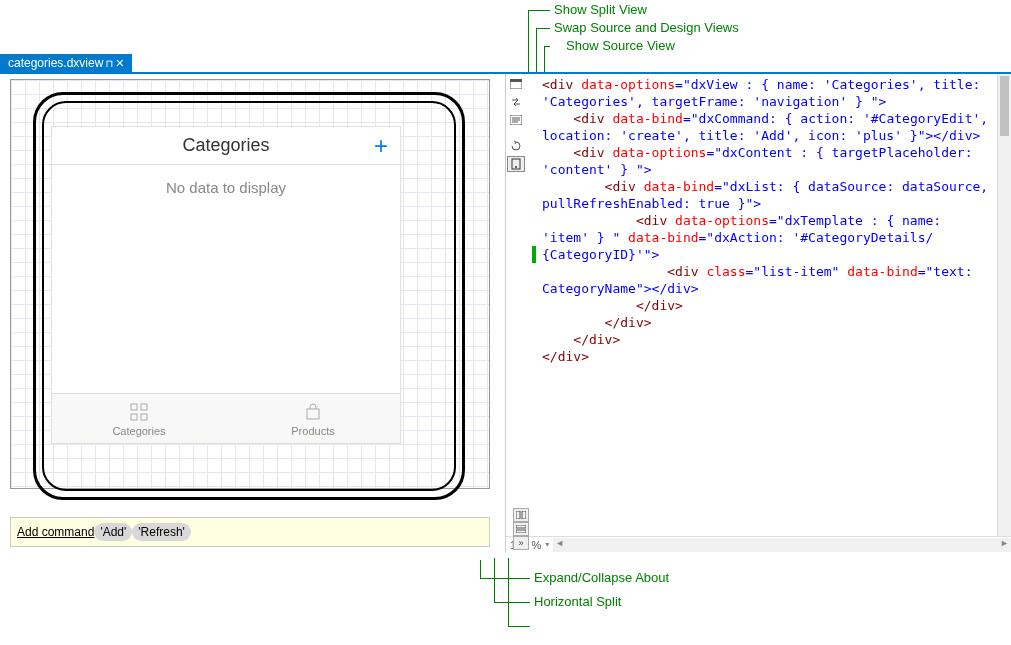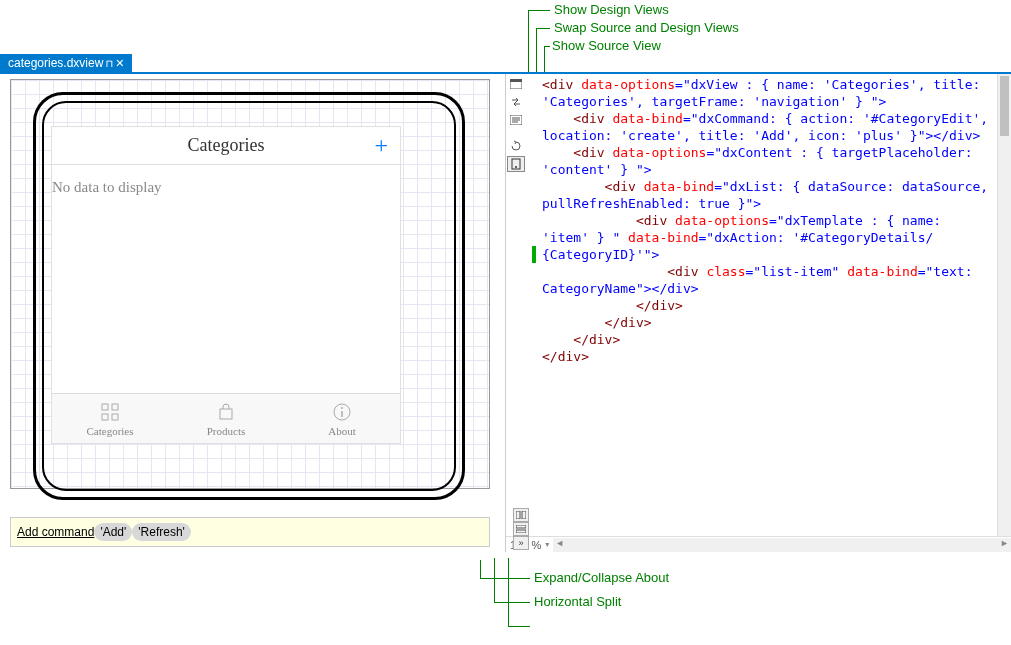--- a/index.html
+++ b/index.html
@@ -13,28 +13,28 @@
 .tab { background: #007ACC; color: #fff; padding: 2px 8px; display: flex; align-items: center; gap: 2px; font-size: 12px; }
 .tab .pin { font-size: 10px; cursor: pointer; }
 .tab .close { font-size: 11px; cursor: pointer; }
 
 
 .editor-area { position: absolute; top: 72px; left: 0; width: 1011px; height: 480px; display: flex; border-top: 2px solid #007ACC; }
 .left-pane { width: 505px; height: 100%; position: relative; background: #fff; }
 .right-pane { flex: 1; height: 100%; position: relative; background: #fff; border-left: 1px solid #ccc; }
 
 
-.design-surface { position: absolute; top: 5px; left: 10px; width: 480px; height: 410px; background-image: linear-gradient(#e6e6f2 1px, transparent 1px), linear-gradient(90deg, #e6e6f2 1px, transparent 1px); background-size: 14px 14px; border: 1px solid #999; font-family: Liberation Serif, serif; }
+.design-surface { position: absolute; top: 5px; left: 10px; width: 480px; height: 410px; background-image: linear-gradient(#e6e6f2 1px, transparent 1px), linear-gradient(90deg, #e6e6f2 1px, transparent 1px); background-size: 14px 14px; border: 1px solid #999; }
 .device-frame { position: absolute; top: 12px; left: 22px; width: 432px; height: 408px; border: 3px solid #000; border-radius: 30px; background: transparent; }
 .device-inner { position: absolute; top: 6px; left: 6px; right: 6px; bottom: 6px; border: 2px solid #000; border-radius: 24px; overflow: hidden; }
 .app-screen { position: absolute; top: 46px; left: 40px; width: 350px; height: 318px; background: #fff; border: 1px solid #e0e0e0; }
 .app-header { height: 38px; border-bottom: 1px solid #ddd; display: flex; align-items: center; justify-content: center; position: relative; }
 .app-title { font-size: 18px; color: #333; }
 .app-plus { position: absolute; right: 12px; font-size: 24px; color: #007AFF; font-weight: 200; }
-.app-body { height: 228px; padding-top: 14px; text-align: left; color: #888; font-size: 15px; }
+.app-body { height: 228px; padding-top: 14px; text-align: center; color: #888; font-size: 15px; }
 .app-tabs { height: 50px; border-top: 1px solid #ddd; display: flex; background: #f8f8f8; }
 .app-tab { flex: 1; display: flex; flex-direction: column; align-items: center; justify-content: center; gap: 2px; color: #888; font-size: 11px; }
 .app-tab-icon { width: 22px; height: 22px; display: flex; align-items: center; justify-content: center; }
 
 
 .command-bar { position: absolute; bottom: 5px; left: 10px; width: 480px; height: 30px; background: #FFFFE1; border: 1px solid #ccc; display: flex; align-items: center; padding: 0 6px; }
 .command-bar .link { text-decoration: underline; color: #000; cursor: pointer; }
 .command-bar .btn { background: #d8d8d8; padding: 2px 6px; cursor: pointer; border-radius: 9px; }
 
 
@@ -61,23 +61,23 @@
 .zoom { padding: 0 4px; }
 .h-scroll { flex: 1; height: 14px; background: #f0f0f0; margin-left: 4px; position: relative; }
 .h-scroll::before, .h-scroll::after { content: '◄'; position: absolute; left: 2px; top: 0; font-size: 9px; color: #888; }
 .h-scroll::after { content: '►'; left: auto; right: 2px; }
 
 svg { display: block; }
 </style>
 </head>
 <body>
 
-<div class="annotation" style="left:554px; top:2px;">Show Design Views</div>
+<div class="annotation" style="left:554px; top:2px;">Show Split View</div>
 <div class="annotation" style="left:554px; top:20px;">Swap Source and Design Views</div>
-<div class="annotation" style="left:552px; top:38px;">Show Source View</div>
+<div class="annotation" style="left:566px; top:38px;">Show Source View</div>
 <div style="position:absolute; left:528px; top:10px; width:22px; height:70px; border-left:1px solid #008000; border-top:1px solid #008000;"></div>
 <div style="position:absolute; left:536px; top:28px; width:14px; height:66px; border-left:1px solid #008000; border-top:1px solid #008000;"></div>
 <div style="position:absolute; left:544px; top:46px; width:6px; height:66px; border-left:1px solid #008000; border-top:1px solid #008000;"></div>
 
 <div class="annotation" style="left:534px; top:570px;">Expand/Collapse About</div>
 <div class="annotation" style="left:534px; top:594px;">Horizontal Split</div>
 <div class="annotation" style="left:534px; top:648px;">Vertical Split</div>
 <div style="position:absolute; left:480px; top:578px; width:50px; height:1px; border-top:1px solid #008000;"></div>
 <div style="position:absolute; left:480px; top:560px; width:1px; height:18px; border-left:1px solid #008000;"></div>
 <div style="position:absolute; left:494px; top:602px; width:36px; height:1px; border-top:1px solid #008000;"></div>
@@ -121,30 +121,20 @@
             <span>Categories</span>
           </div>
           <div class="app-tab">
             <div class="app-tab-icon">
               <svg width="18" height="18" viewBox="0 0 18 18">
                   <rect x="3" y="6" width="12" height="10" fill="none" stroke="#aaa"></rect>
                   <path d="M6 6 V4 a3 3 0 0 1 6 0 V6" fill="none" stroke="#aaa"></path>
                 </svg>
             </div>
             <span>Products</span>
-          </div>
-          <div class="app-tab">
-            <div class="app-tab-icon">
-              <svg width="18" height="18" viewBox="0 0 18 18">
-                  <circle cx="9" cy="9" r="8" fill="none" stroke="#aaa"></circle>
-                  <circle cx="9" cy="5" r="1" fill="#aaa"></circle>
-                  <line x1="9" y1="8" x2="9" y2="14" stroke="#aaa" stroke-width="1.5"></line>
-                </svg>
-            </div>
-            <span>About</span>
           </div>
         </div>
       </div>
     </div>
 
     <div class="command-bar">
       <span class="link">Add command</span>
       <span class="btn">'Add'</span>
       <span class="btn">'Refresh'</span>
     </div>

